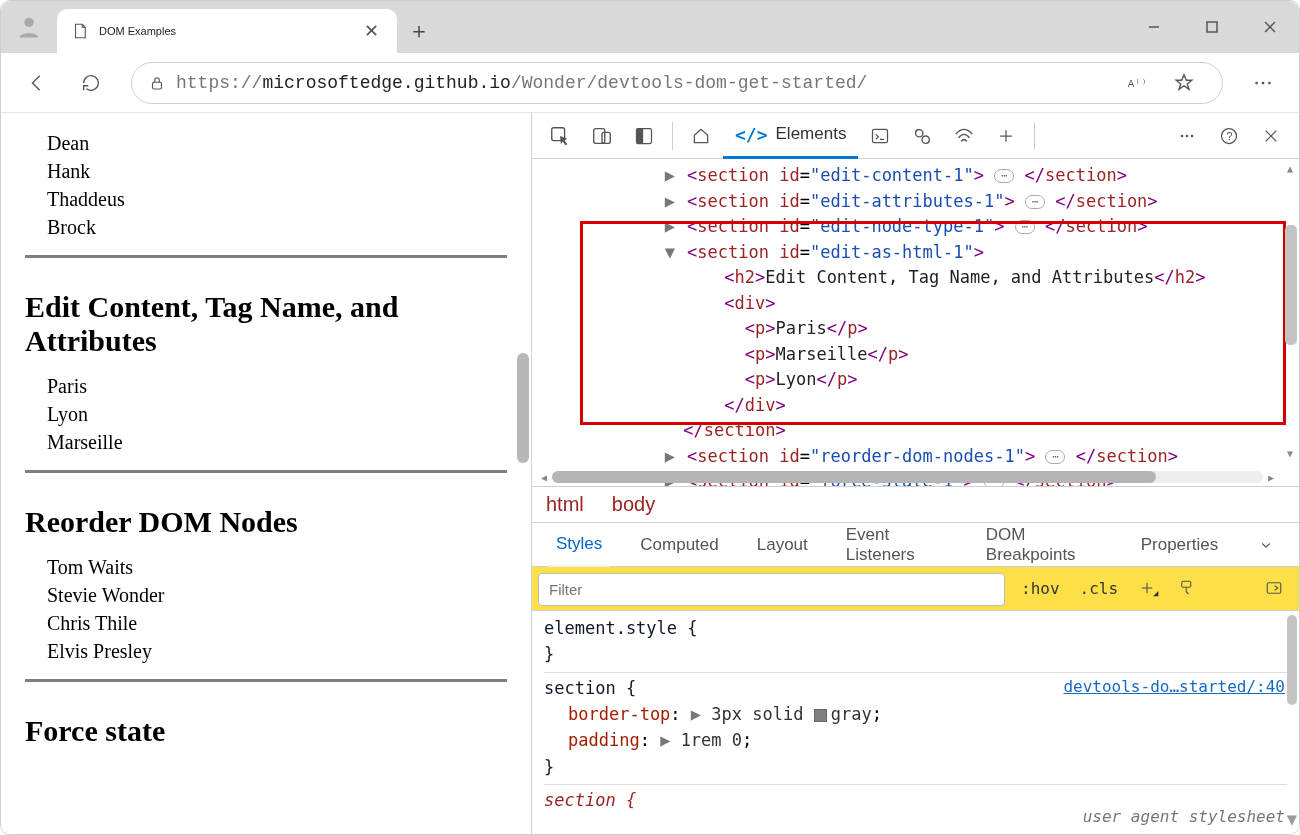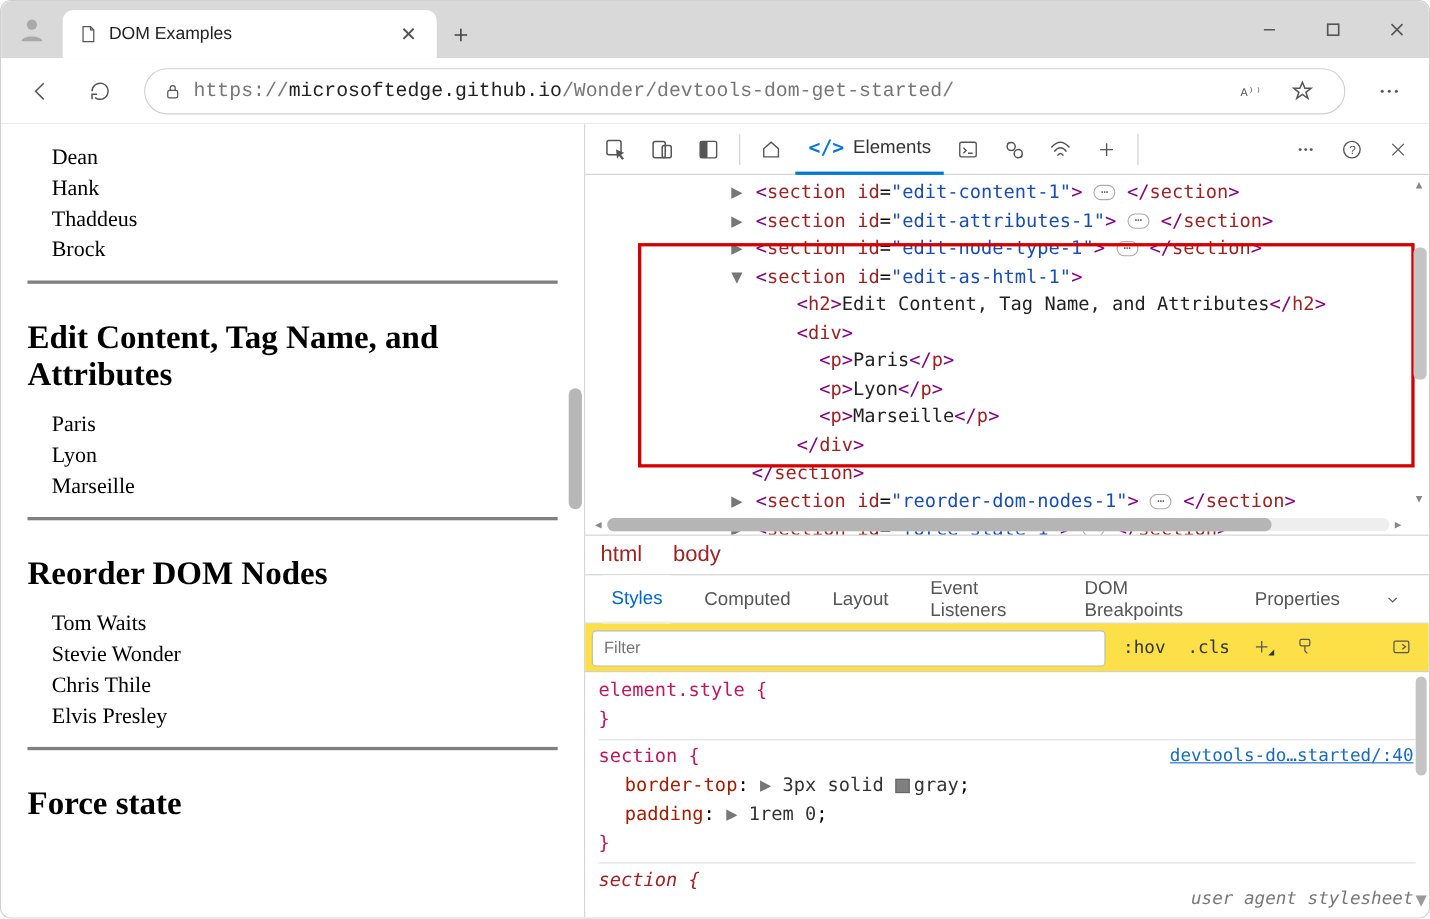--- a/index.html
+++ b/index.html
@@ -5,21 +5,21 @@
   * { box-sizing: border-box; }
   html, body { margin:0; padding:0; font-family: "Segoe UI", Arial, sans-serif; background:#fff; height:100%; }
   body { width:1300px; height:835px; overflow:hidden; position:relative; border:1px solid #d0d0d0; border-radius:10px; }
 
   
   .titlebar { height:52px; background:#d9d9d9; display:flex; align-items:flex-end; border-radius:10px 10px 0 0; }
   .profile { width:56px; height:52px; display:flex; align-items:center; justify-content:center; }
   .profile svg { width:28px; height:28px; }
   .tab { display:flex; align-items:center; gap:10px; background:#fff; height:44px; padding:0 14px; border-radius:10px 10px 0 0; min-width:340px; position:relative; margin-bottom:0; }
   .tab .file-icon { width:18px; height:18px; }
-  .tab-title { font-size:16px; color:#222; }
+  .tab-title { font-size:11px; color:#222; }
   .tab-close { margin-left:auto; font-size:18px; color:#555; padding:0 4px; cursor:pointer; }
   .newtab { width:44px; height:44px; display:flex; align-items:center; justify-content:center; font-size:22px; color:#444; }
   .win-controls { margin-left:auto; display:flex; height:52px; }
   .win-btn { width:58px; height:52px; display:flex; align-items:center; justify-content:center; }
   .win-btn svg { width:14px; height:14px; }
 
   .toolbar { height:60px; background:#fff; display:flex; align-items:center; padding:0 14px; gap:10px; border-bottom:1px solid #e6e6e6;font-family:Liberation Mono, monospace; }
   .tb-btn { width:44px; height:44px; display:flex; align-items:center; justify-content:center; border-radius:6px; cursor:pointer; }
   .addr { flex:1; display:flex; align-items:center; gap:10px; height:42px; border:1px solid #cfcfcf; border-radius:21px; padding:0 16px; margin:0 8px; }
   .addr .lock { width:18px; height:18px; color:#666; }
@@ -76,21 +76,21 @@
   .styles-tabs .stab { cursor:pointer; height:44px; display:flex; align-items:center; padding:0 8px; }
   .styles-tabs .stab.active { color:#0066cc; border-bottom:2px solid #eee; background:#fff; }
   .styles-tabs .more { margin-left:auto; }
 
   .filterbar { height:44px; display:flex; align-items:flex-end; border-bottom:1px solid #d0d0d0; background:#fde047; }
   .filterbar input { flex:0 0 467px; height:33px; margin:4px 6px; border:1px solid #bbb; border-radius:4px; padding:0 10px; background:#fff; font-size:15px; color:#333; }
   .fbtn { padding:0 10px; font-family: Consolas, monospace; font-size:16px; color:#333; cursor:pointer; height:44px; display:flex; align-items:center; }
   .fright { margin-left:auto; display:flex; align-items:center; padding-right:6px; }
 
   .styles-body { position:relative; font-family: Consolas, monospace; font-size:17px; padding:4px 12px; line-height:1.55; overflow:hidden; flex:1; }
-  .sel2 { color:#be185d; }
+  .sel2 { color:#0f172a; }
   .prop { color:#a31d00; }
   .val  { color:#333; }
   .swatch { display:inline-block; width:13px; height:13px; background:#808080; border:1px solid #666; vertical-align:middle; margin-right:4px; }
   .linkr { position:absolute; right:14px; color:#1769c4; text-decoration:underline; cursor:pointer; font-size:16px; top:64px; }
   .uas { position:absolute; right:14px; bottom:4px; color:#777; font-style:italic; font-size:16px; }
   .styles-body em.section { font-style:italic; color:#9b2323; }
   .styles-scroll { position:absolute; right:0; top:0; width:14px; height:100%; }
   .styles-scroll .thumb{ position:absolute; right:2px; width:10px; height:90px; top:4px; background:#c4c4c4; border-radius:5px; }
   .styles-scroll .up,.styles-scroll .dn{ position:absolute; right:0; width:14px; height:14px; color:#888; font-size:10px; text-align:center; }
   .styles-scroll .up{top:0} .styles-scroll .dn{bottom:0}
@@ -300,22 +300,22 @@
 
     <div class="dom-panel">
       <div class="dom-lines">
         <div class="domln">            <span class="arrow">▶</span> <span class="tagb">&lt;</span><span class="tagn">section</span> <span class="attn">id</span>=<span class="attv">"<span>edit-content-1</span>"</span><span class="tagb">&gt;</span> <span class="dots">⋯</span> <span class="tagb">&lt;/</span><span class="tagn">section</span><span class="tagb">&gt;</span></div>
         <div class="domln">            <span class="arrow">▶</span> <span class="tagb">&lt;</span><span class="tagn">section</span> <span class="attn">id</span>=<span class="attv">"<span>edit-attributes-1</span>"</span><span class="tagb">&gt;</span> <span class="dots">⋯</span> <span class="tagb">&lt;/</span><span class="tagn">section</span><span class="tagb">&gt;</span></div>
         <div class="domln">            <span class="arrow">▶</span> <span class="tagb">&lt;</span><span class="tagn">section</span> <span class="attn">id</span>=<span class="attv">"<span>edit-node-type-1</span>"</span><span class="tagb">&gt;</span> <span class="dots">⋯</span> <span class="tagb">&lt;/</span><span class="tagn">section</span><span class="tagb">&gt;</span></div>
         <div class="domln">            <span class="arrow">▼</span> <span class="tagb">&lt;</span><span class="tagn">section</span> <span class="attn">id</span>=<span class="attv">"<span>edit-as-html-1</span>"</span><span class="tagb">&gt;</span></div>
         <div class="domln">                  <span class="tagb">&lt;</span><span class="tagn">h2</span><span class="tagb">&gt;</span><span class="txt">Edit Content, Tag Name, and Attributes</span><span class="tagb">&lt;/</span><span class="tagn">h2</span><span class="tagb">&gt;</span></div>
         <div class="domln">                  <span class="tagb">&lt;</span><span class="tagn">div</span><span class="tagb">&gt;</span></div>
         <div class="domln">                    <span class="tagb">&lt;</span><span class="tagn">p</span><span class="tagb">&gt;</span><span class="txt">Paris</span><span class="tagb">&lt;/</span><span class="tagn">p</span><span class="tagb">&gt;</span></div>
+        <div class="domln">                    <span class="tagb">&lt;</span><span class="tagn">p</span><span class="tagb">&gt;</span><span class="txt">Marseille</span><span class="tagb">&lt;/</span><span class="tagn">p</span><span class="tagb">&gt;</span></div>
         <div class="domln">                    <span class="tagb">&lt;</span><span class="tagn">p</span><span class="tagb">&gt;</span><span class="txt">Lyon</span><span class="tagb">&lt;/</span><span class="tagn">p</span><span class="tagb">&gt;</span></div>
-        <div class="domln">                    <span class="tagb">&lt;</span><span class="tagn">p</span><span class="tagb">&gt;</span><span class="txt">Marseille</span><span class="tagb">&lt;/</span><span class="tagn">p</span><span class="tagb">&gt;</span></div>
         <div class="domln">                  <span class="tagb">&lt;/</span><span class="tagn">div</span><span class="tagb">&gt;</span></div>
         <div class="domln">              <span class="tagb">&lt;/</span><span class="tagn">section</span><span class="tagb">&gt;</span></div>
         <div class="domln">            <span class="arrow">▶</span> <span class="tagb">&lt;</span><span class="tagn">section</span> <span class="attn">id</span>=<span class="attv">"<span>reorder-dom-nodes-1</span>"</span><span class="tagb">&gt;</span> <span class="dots">⋯</span> <span class="tagb">&lt;/</span><span class="tagn">section</span><span class="tagb">&gt;</span></div>
         <div class="domln">            <span class="arrow">▶</span> <span class="tagb">&lt;</span><span class="tagn">section</span> <span class="attn">id</span>=<span class="attv">"<span>force-state-1</span>"</span><span class="tagb">&gt;</span> <span class="dots">⋯</span> <span class="tagb">&lt;/</span><span class="tagn">section</span><span class="tagb">&gt;</span></div>
       </div>
       <div class="redbox" style="left:48px; top:62px; width:706px; height:204px;"></div>
       <div class="dom-scroll-right">
           <div class="up">▲</div>
           <div class="track">
             <div class="thumb"></div>

